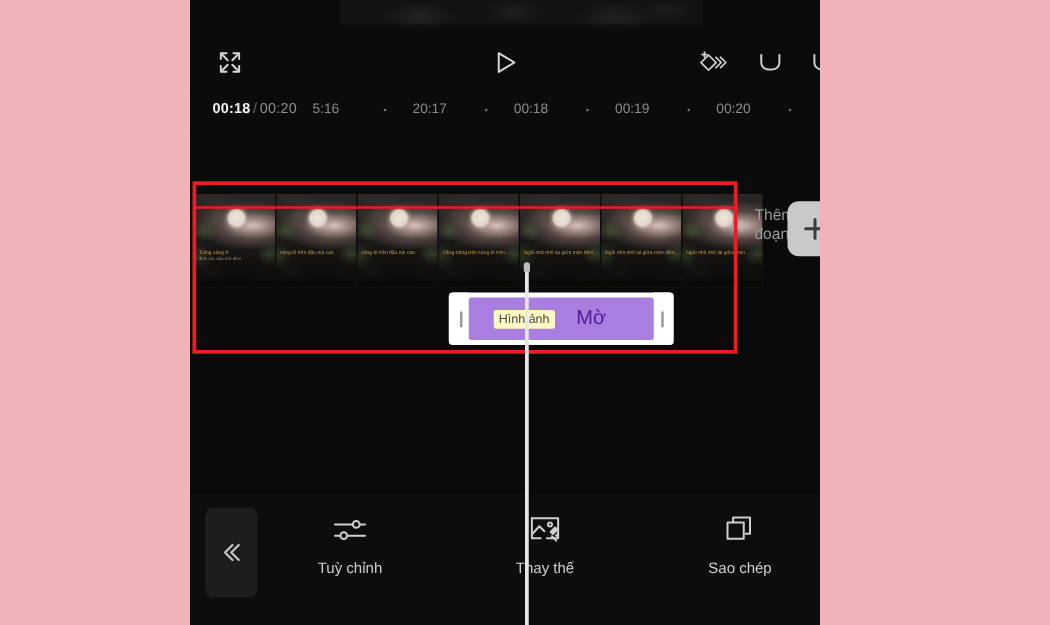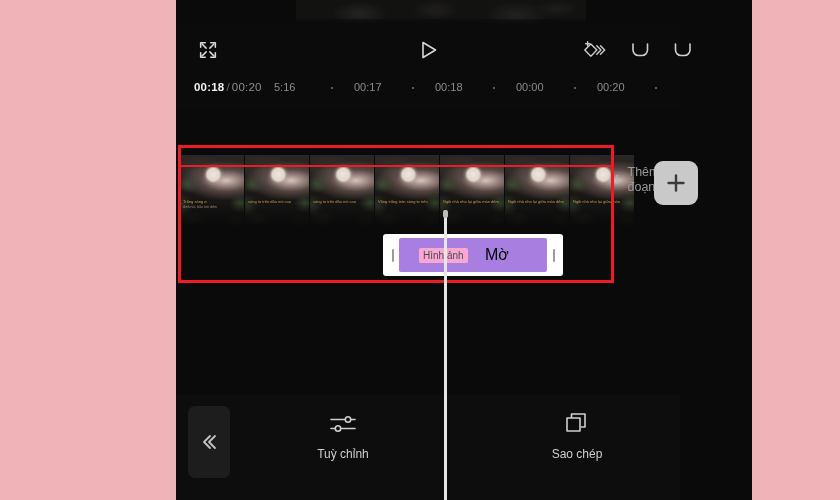--- a/index.html
+++ b/index.html
@@ -17,23 +17,23 @@
   #stage {
     position: relative;
     width: 840px;
     height: 500px;
     background: #efb3b8;
   }
 
   
   #phone {
     position: absolute;
-    left: 176px;
+    left: 152px;
     top: 0;
-    width: 576px;
+    width: 504px;
     height: 500px;
     background: #0a0a0a;
     overflow: hidden;
   }
 
   
   .preview-strip {
     position: absolute;
     left: 120px;
     top: 0;
@@ -241,32 +241,32 @@
     height: 34px;
     background: #a87fe0;
     border-radius: 2px;
     display: flex;
     align-items: center;
     overflow: hidden;
   }
   .sticker-badge {
     position: absolute;
     left: 20px;
-    background: #f9a8d4;
+    background: #fef9c3;
     color: #4b4b4b;
     font-size: 10px;
     line-height: 13px;
     padding: 1px 4px;
     border-radius: 2px;
     white-space: nowrap;
   }
   .sticker-label {
     position: absolute;
     left: 86px;
-    color: #000000;
+    color: #4c1d95;
     font-size: 16px;
     white-space: nowrap;
   }
 
   
   .add-ending {
     position: absolute;
     left: 436px;
     top: 58px;
     display: flex;
@@ -444,25 +444,25 @@
       </div>
     </div>
 
     <div class="ruler">
       <div class="timecode">
         <span class="cur">00:18</span><span class="sep">/</span><span class="tot">00:20</span>
       </div>
       <div class="ticks" id="ticks">
           <div class="tick-label" style="left: 0px;">5:16</div>
           <div class="tick-dot" style="left: 57px;"></div>
-          <div class="tick-label" style="left: 80px;">00:17</div>
+          <div class="tick-label" style="left: 80px;">20:17</div>
           <div class="tick-dot" style="left: 138px;"></div>
           <div class="tick-label" style="left: 161px;">00:18</div>
           <div class="tick-dot" style="left: 219px;"></div>
-          <div class="tick-label" style="left: 242px;">00:00</div>
+          <div class="tick-label" style="left: 242px;">00:19</div>
           <div class="tick-dot" style="left: 300px;"></div>
           <div class="tick-label" style="left: 323px;">00:20</div>
           <div class="tick-dot" style="left: 381px;"></div>
         </div>
     </div>
 
     <div class="timeline-body">
 
       <div class="filmstrip" id="filmstrip">
           <div class="thumb">
@@ -566,20 +566,34 @@
             <svg width="30" height="26" viewBox="0 0 30 26" fill="none" stroke="#cfcfcf" stroke-width="1.6" stroke-linecap="round">
               <line x1="3" y1="8.5" x2="27" y2="8.5"></line>
               <line x1="3" y1="17.5" x2="27" y2="17.5"></line>
               <circle cx="20" cy="8.5" r="2.7" fill="#0d0d0d"></circle>
               <circle cx="10" cy="17.5" r="2.7" fill="#0d0d0d"></circle>
             </svg>
           </span>
           <span class="lbl">Tuỳ chỉnh</span>
         </div>
 
+        <div class="tool">
+          <span class="ico">
+            <svg width="28" height="28" viewBox="0 0 28 28" fill="none" stroke="#cfcfcf" stroke-width="1.6" stroke-linecap="round" stroke-linejoin="round">
+              <path d="M3.5 4.5 h21 v16 h-9"></path>
+              <path d="M3.5 4.5 v16 h7"></path>
+              <polyline points="4,17 9.5,11 13.5,15"></polyline>
+              <circle cx="18" cy="9.5" r="1.6"></circle>
+              <path d="M18.5 15.5 l3.5 -3.5 l1.8 1.8 l-3.5 3.5 z" fill="#cfcfcf"></path>
+              <line x1="19.5" y1="19" x2="23" y2="22.5"></line>
+              <line x1="22.8" y1="18.6" x2="24.5" y2="16.9"></line>
+            </svg>
+          </span>
+          <span class="lbl">Thay thế</span>
+        </div>
 
         <div class="tool">
           <span class="ico">
             <svg width="26" height="26" viewBox="0 0 26 26" fill="none" stroke="#cfcfcf" stroke-width="1.6" stroke-linejoin="round">
               <rect x="3" y="7" width="13" height="13"></rect>
               <polyline points="7.5,7 7.5,3 21,3 21,16 17,16"></polyline>
             </svg>
           </span>
           <span class="lbl">Sao chép</span>
         </div>

